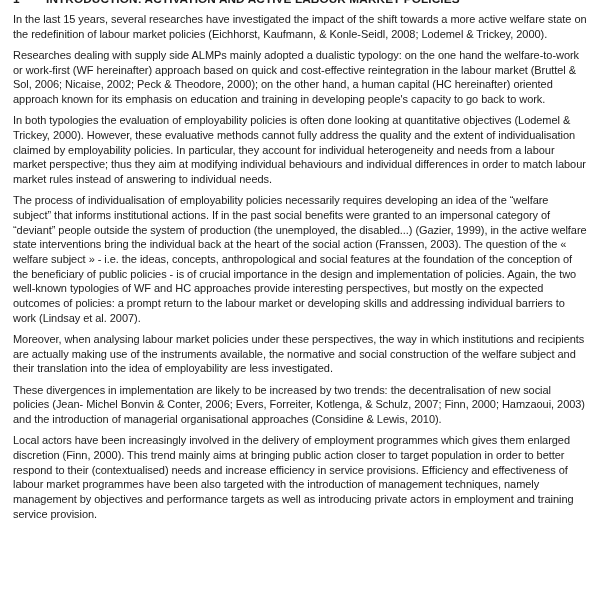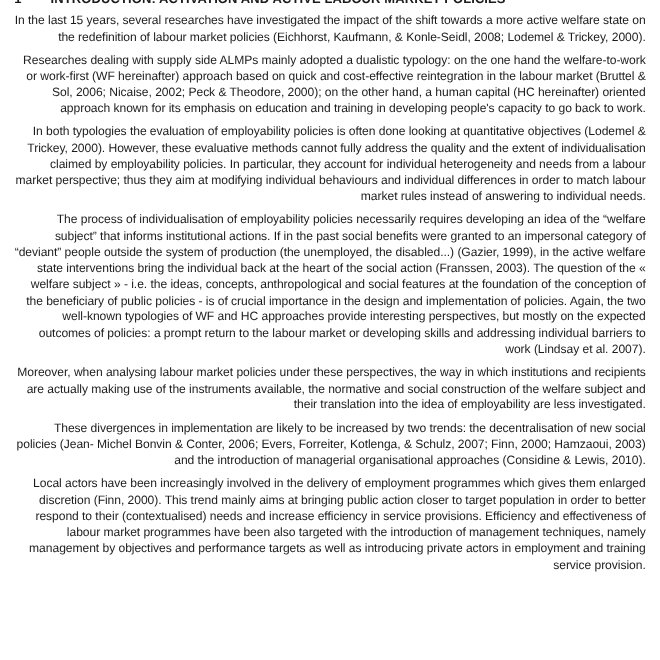--- a/index.html
+++ b/index.html
@@ -32,21 +32,21 @@
     margin: -8px 0 5px 0;
     white-space: nowrap;
     letter-spacing: 0.1px;
   }
   h1.section-heading .num {
     display: inline-block;
     width: 33px;
   }
   p.para {
     margin: 0 0 6.5px 0;
-    text-align: right;
+    text-align: left;
   }
 </style>
 </head>
 <body>
 
 <div class="page">
   <h1 class="section-heading"><span class="num">1</span><span>INTRODUCTION: ACTIVATION AND ACTIVE LABOUR MARKET POLICIES</span></h1>
 
   <p class="para">In the last 15 years, several researches have investigated the impact of the shift towards a more active welfare state on the redefinition of labour market policies (Eichhorst, Kaufmann, &amp; Konle-Seidl, 2008; Lodemel &amp; Trickey, 2000).</p>
   <p class="para">Researches dealing with supply side ALMPs mainly adopted a dualistic typology: on the one hand the welfare-to-work or work-first (WF hereinafter) approach based on quick and cost-effective reintegration in the labour market (Bruttel &amp; Sol, 2006; Nicaise, 2002; Peck &amp; Theodore, 2000); on the other hand, a human capital (HC hereinafter) oriented approach known for its emphasis on education and training in developing people's capacity to go back to work.</p>

